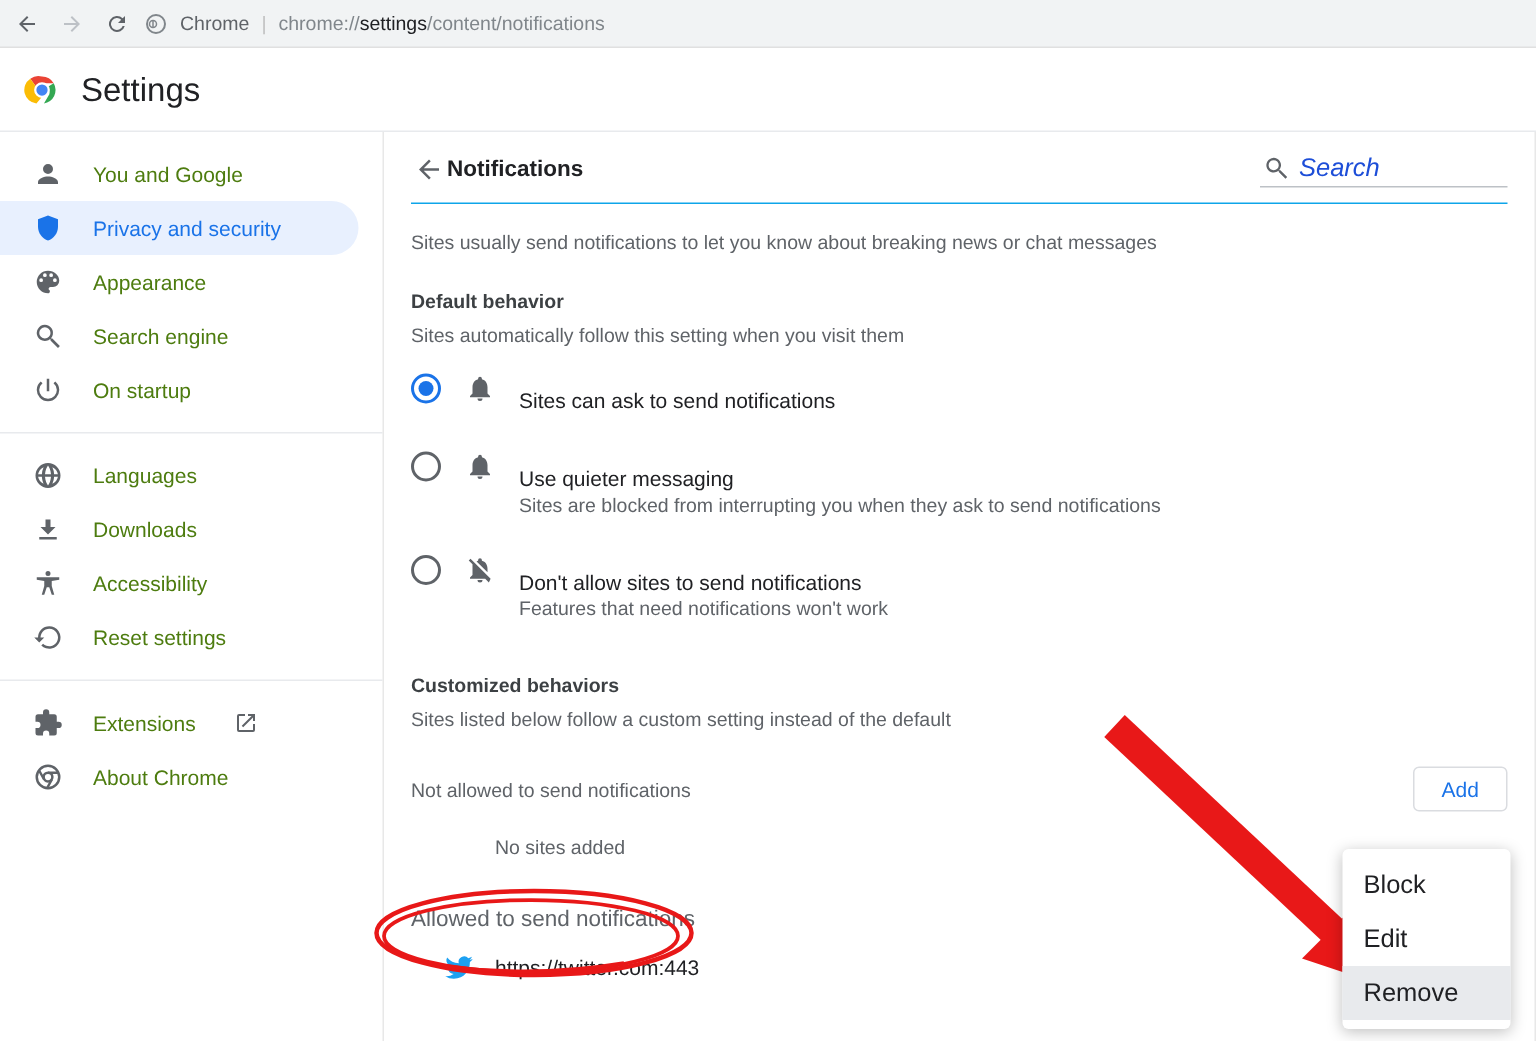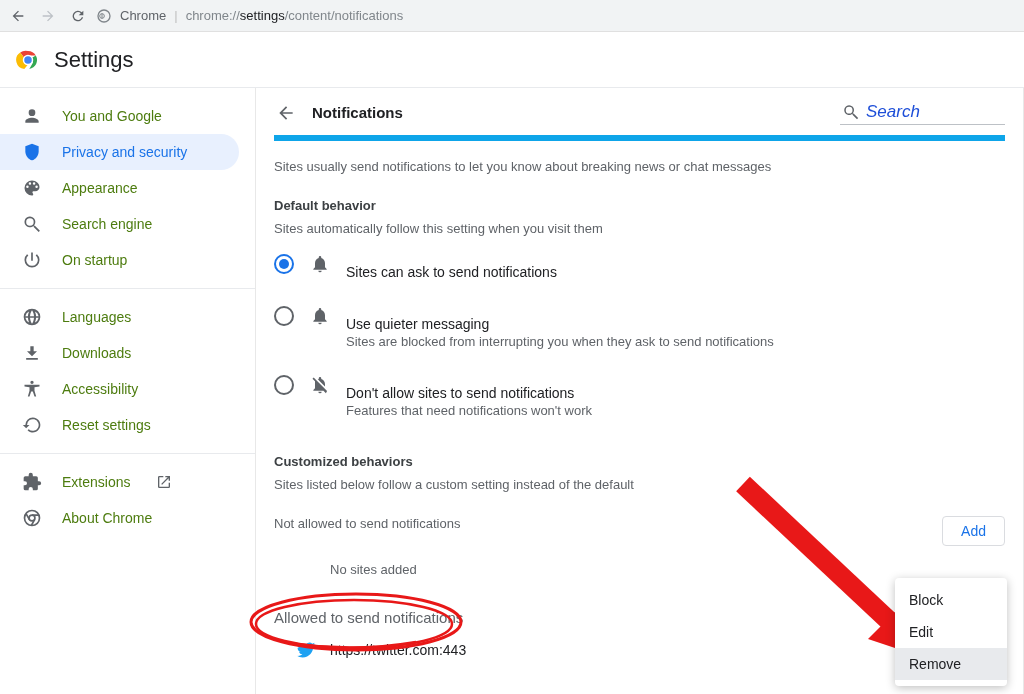--- a/index.html
+++ b/index.html
@@ -29,50 +29,50 @@
   .side-item.active { background: #e8f0fe; color: #1a73e8; }
   .side-item.active svg { fill: #1a73e8; }
   .side-item svg { fill: #5f6368; }
   .side-divider { height: 1px; background: #e8eaed; margin: 10px 0 10px 0; }
   .ext-icon { margin-left: 6px; }
 
   
   .main-col { flex: 1; border-left: 1px solid #e8e8e8; border-right: 1px solid #e8e8e8; padding: 12px 0 0 0; overflow: visible; position: relative; }
   .main-inner { padding: 0 18px 0 18px; }
 
-  .page-head { display: flex; align-items: center; gap: 14px; padding: 0 0 10px 0; border-bottom: 6px solid #0ea5e9; }
+  .page-head { display: flex; align-items: center; gap: 0; padding: 0 0 10px 0; border-bottom: 1px solid #0ea5e9; }
   .page-head .back { width: 24px; height: 24px; display: flex; align-items: center; justify-content: center; cursor: pointer; }
   .page-head .ptitle { font-weight: 600; font-size: 15px; color: #202124; flex: 1; }
   .page-head .psearch { display: flex; align-items: center; gap: 6px; border-bottom: 1px solid #bdc1c6; padding: 2px 4px 2px 2px; width: 165px; color: #1d4ed8; font-size: 17px; font-style: italic; }
 
   .desc { font-size: 13px; color: #5f6368; padding: 18px 0 0 0; }
 
   .sect-title { font-size: 13px; font-weight: 600; color: #3c4043; padding-top: 24px; }
   .sect-sub { font-size: 13px; color: #5f6368; padding-top: 8px; padding-bottom: 4px; }
 
   .radio-row { display: flex; align-items: flex-start; gap: 16px; padding: 12px 0; }
   .radio { width: 20px; height: 20px; border: 2px solid #5f6368; border-radius: 50%; margin-top: 2px; flex-shrink: 0; display: flex; align-items: center; justify-content: center; cursor: pointer; }
   .radio.checked { border-color: #1a73e8; }
   .radio.checked::after { content: ""; width: 10px; height: 10px; background: #1a73e8; border-radius: 50%; }
   .radio-ico { width: 20px; flex-shrink: 0; display: flex; justify-content: center; margin-top: 2px; }
   .radio-text .line1 { font-size: 14px; color: #202124; margin-top: 12px; }
   .radio-text .line2 { font-size: 13px; color: #5f6368; margin-top: 2px; }
 
-  .list-head { display: flex; justify-content: space-between; padding: 20px 0 0 0; }
+  .list-head { display: flex; align-items: center; justify-content: space-between; padding: 20px 0 0 0; }
   .list-head .lbl { font-size: 13px; color: #5f6368; }
   .add-btn { border: 1px solid #dadce0; background: #fff; color: #1a73e8; font-weight: 500; font-size: 14px; padding: 6px 18px; border-radius: 4px; cursor: pointer; }
   .no-sites { font-size: 13px; color: #5f6368; padding: 16px 0 0 56px; }
 
   .allowed-lbl { font-size: 15px; color: #5f6368; padding: 32px 0 0 0; }
 
   .site-row { display: flex; align-items: center; gap: 14px; padding: 14px 0 0 22px; font-size: 14px; color: #202124; }
   .tw-ico { width: 20px; height: 20px; }
 
   
-  .popup { position: absolute; right: 16px; bottom: 8px; width: 112px; background: #fff; box-shadow: 0 2px 10px rgba(0,0,0,0.25); border-radius: 4px; padding: 6px 0; font-size: 14px; z-index: 50; }
+  .popup { position: absolute; right: 16px; bottom: 8px; width: 112px; background: #fff; box-shadow: 0 2px 10px rgba(0,0,0,0.25); border-radius: 4px; padding: 6px 0; font-size: 17px; z-index: 50; }
   .popup .mi { padding: 8px 14px; cursor: pointer; color: #202124; }
   .popup .mi.hl { background: #e8eaed; }
 
   
   .annot { position: absolute; pointer-events: none; z-index: 40; }
   svg { display: block; }
 </style>
 </head>
 <body>
 

